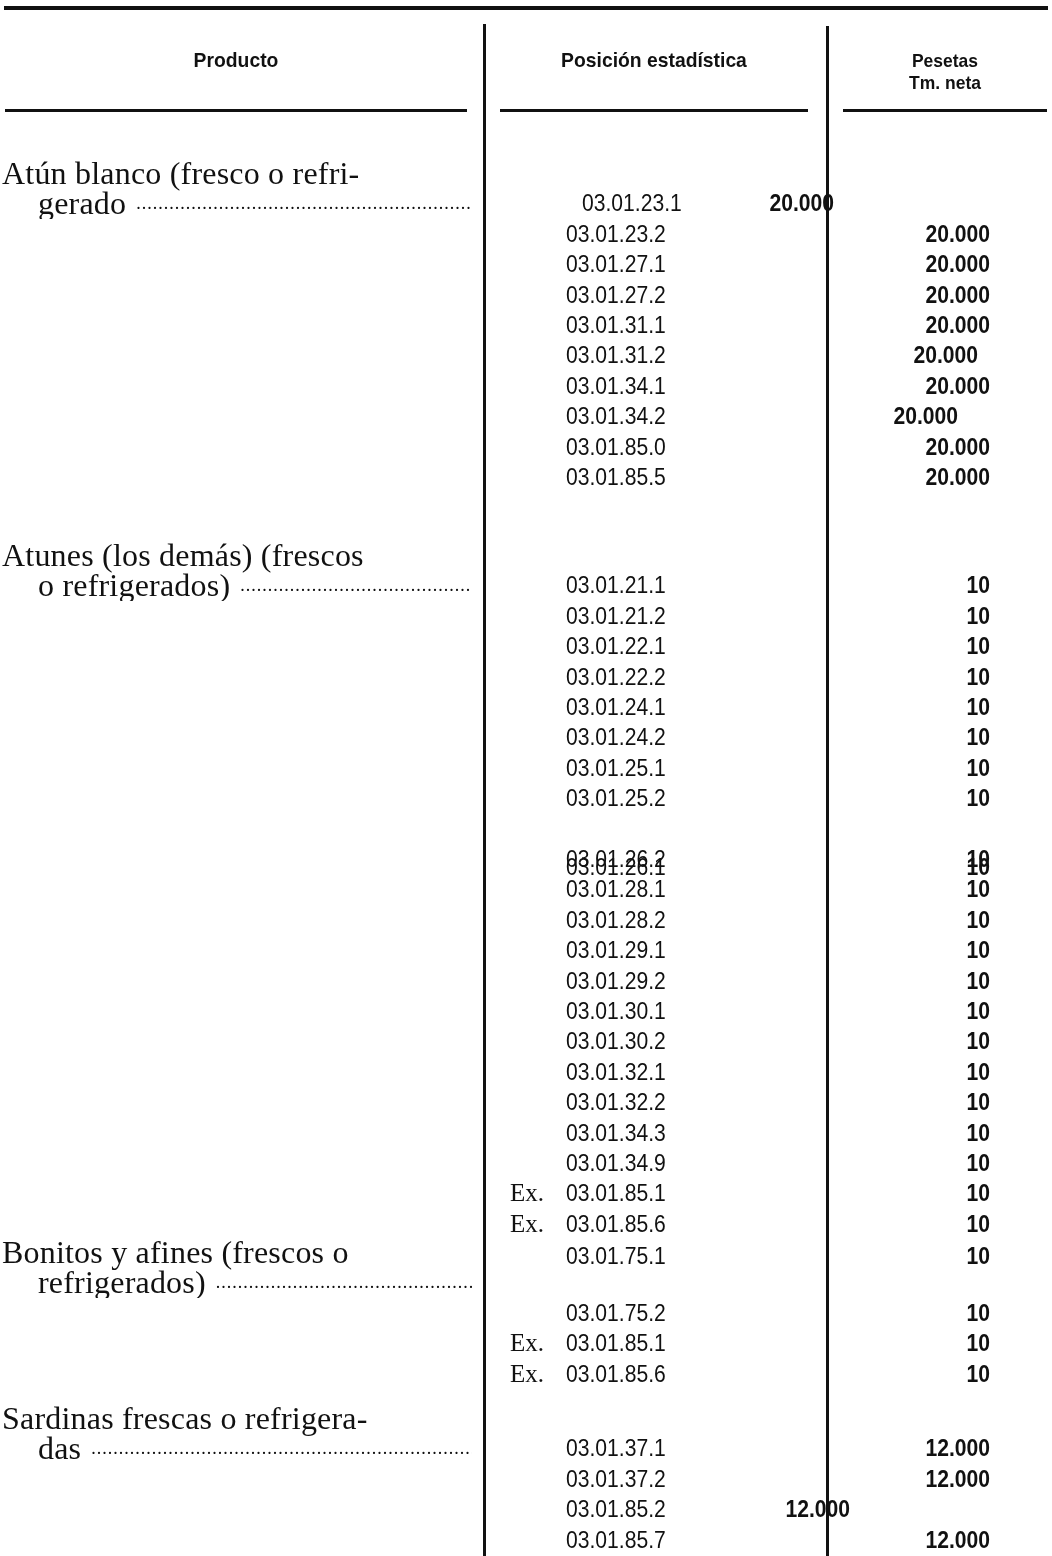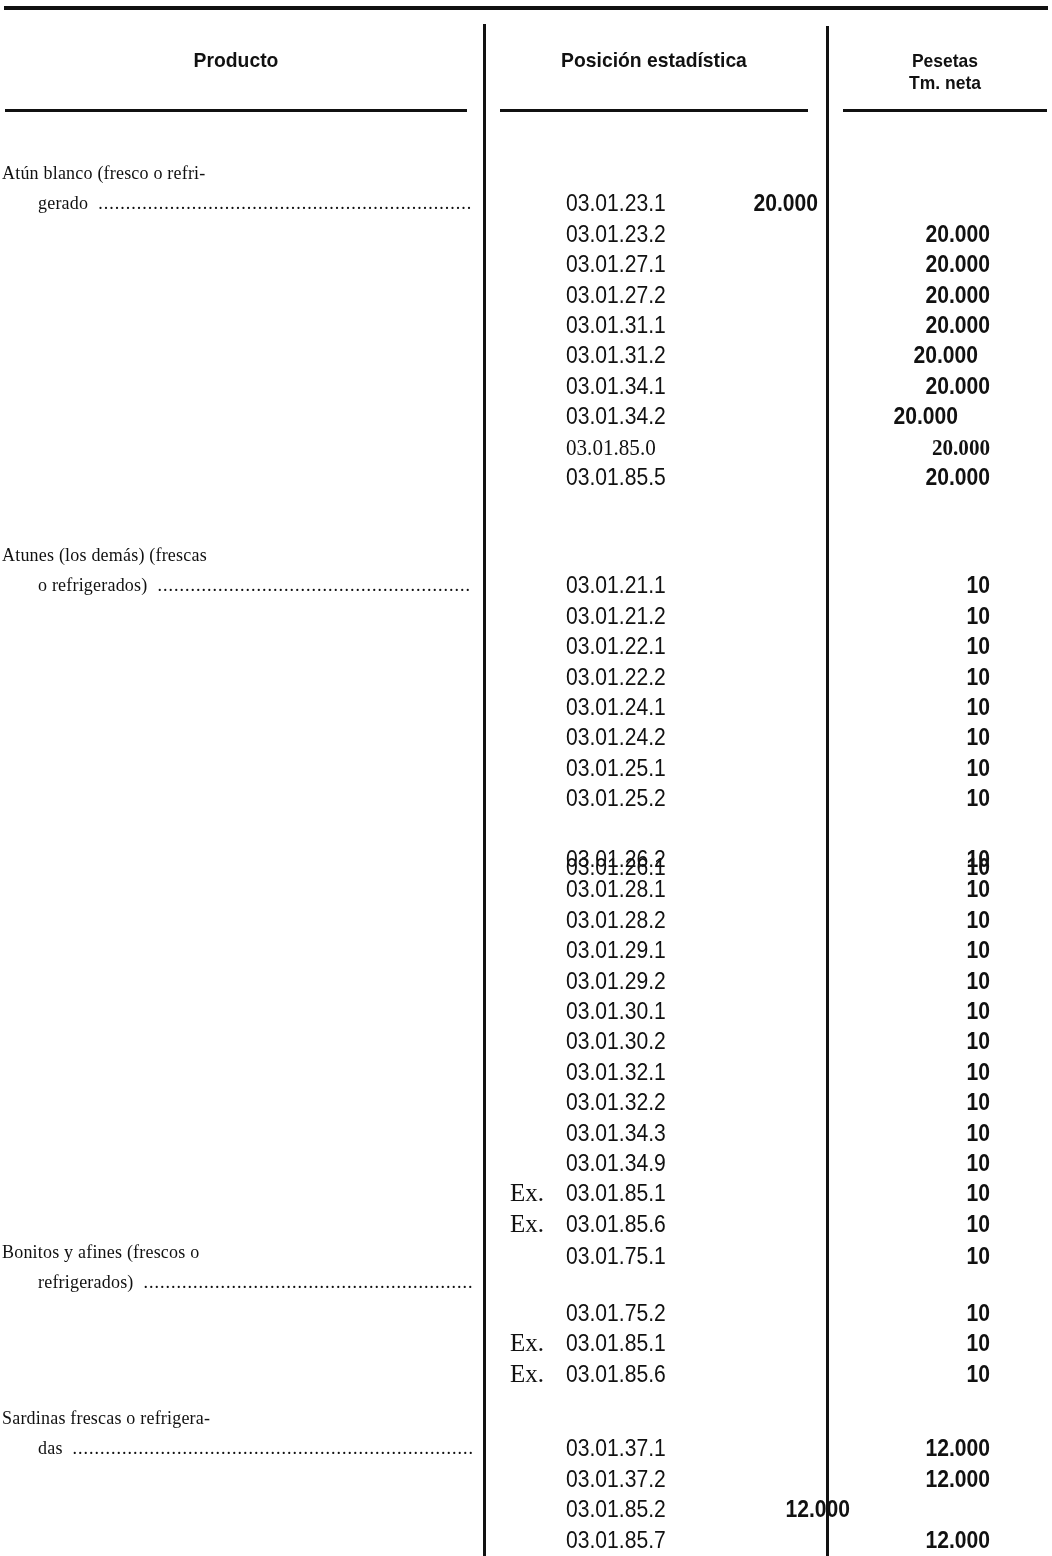--- a/index.html
+++ b/index.html
@@ -8,21 +8,21 @@
       font-family: "Liberation Serif", "DejaVu Serif", serif; color: #111;
     }
     .rule { position: absolute; background: #111; }
     .vline { position: absolute; width: 3px; background: #111; }
     .hdr {
       position: absolute; font-family: "Liberation Sans", "DejaVu Sans", sans-serif;
       font-weight: bold; font-size: 21px; text-align: center; line-height: 22px;
       transform: scaleX(0.92);
     }
     .prod {
-      position: absolute; left: 2px; width: 470px; font-size: 18px; line-height: 30.4px;
+      position: absolute; left: 2px; width: 470px; font-size: 32px; line-height: 30.4px;
       letter-spacing: 0.2px;
     }
     .prod .l2 { padding-left: 36px; display: flex; white-space: nowrap; overflow: hidden; }
     .prod .dots { flex: 1; overflow: hidden; white-space: nowrap; font-size: 18px; letter-spacing: 1px; padding-left: 10px; }
     .prod .dots::after { content: "................................................................................................................"; }
     .row { position: absolute; height: 30.4px; line-height: 30.4px; font-size: 24px;
       font-family: "Liberation Sans", "DejaVu Sans", sans-serif; transform-origin: left center; }
     .ex { position: absolute; left: 510px; font-family: "Liberation Serif", serif; font-size: 25px; }
     .code { position: absolute; left: 566px; width: 160px; transform: scaleX(0.88); transform-origin: left center; }
     .val { position: absolute; right: 62px; width: 160px; text-align: right; font-weight: bold; transform: scaleX(0.88); transform-origin: right center; }
@@ -45,21 +45,21 @@
 </div>
 
 <div id="tbody">
     <div class="prod" style="top: 158px;">
       <div>Atún blanco (fresco o refri-</div>
       <div class="l2">
         <span>gerado</span>
         <span class="dots"></span>
       </div>
     </div>
-    <div class="row" style="top: 188.4px; left: 0px; width: 880px;">
+    <div class="row" style="top: 188.4px; left: 16px; width: 880px;">
       <span class="ex"></span>
       <span class="code">03.01.23.1</span>
       <span class="val">20.000</span>
     </div>
     <div class="row" style="top: 218.8px; left: 0px; width: 1052px;">
       <span class="ex"></span>
       <span class="code">03.01.23.2</span>
       <span class="val">20.000</span>
     </div>
     <div class="row" style="top: 249.2px; left: 0px; width: 1052px;">
@@ -85,32 +85,32 @@
     <div class="row" style="top: 370.8px; left: 0px; width: 1052px;">
       <span class="ex"></span>
       <span class="code">03.01.34.1</span>
       <span class="val">20.000</span>
     </div>
     <div class="row" style="top: 401.2px; left: 0px; width: 1020px;">
       <span class="ex"></span>
       <span class="code">03.01.34.2</span>
       <span class="val">20.000</span>
     </div>
-    <div class="row" style="top: 431.6px; left: 0px; width: 1052px; font-family: Liberation Serif, serif;">
+    <div class="row" style="top: 431.6px; left: 0px; width: 1052px;">
       <span class="ex"></span>
       <span class="code">03.01.85.0</span>
       <span class="val">20.000</span>
     </div>
     <div class="row" style="top: 462px; left: 0px; width: 1052px;">
       <span class="ex"></span>
       <span class="code">03.01.85.5</span>
       <span class="val">20.000</span>
     </div>
     <div class="prod" style="top: 540px;">
-      <div>Atunes (los demás) (frescas</div>
+      <div>Atunes (los demás) (frescos</div>
       <div class="l2">
         <span>o refrigerados)</span>
         <span class="dots"></span>
       </div>
     </div>
     <div class="row" style="top: 570.4px; left: 0px; width: 1052px;">
       <span class="ex"></span>
       <span class="code">03.01.21.1</span>
       <span class="val">10</span>
     </div>

